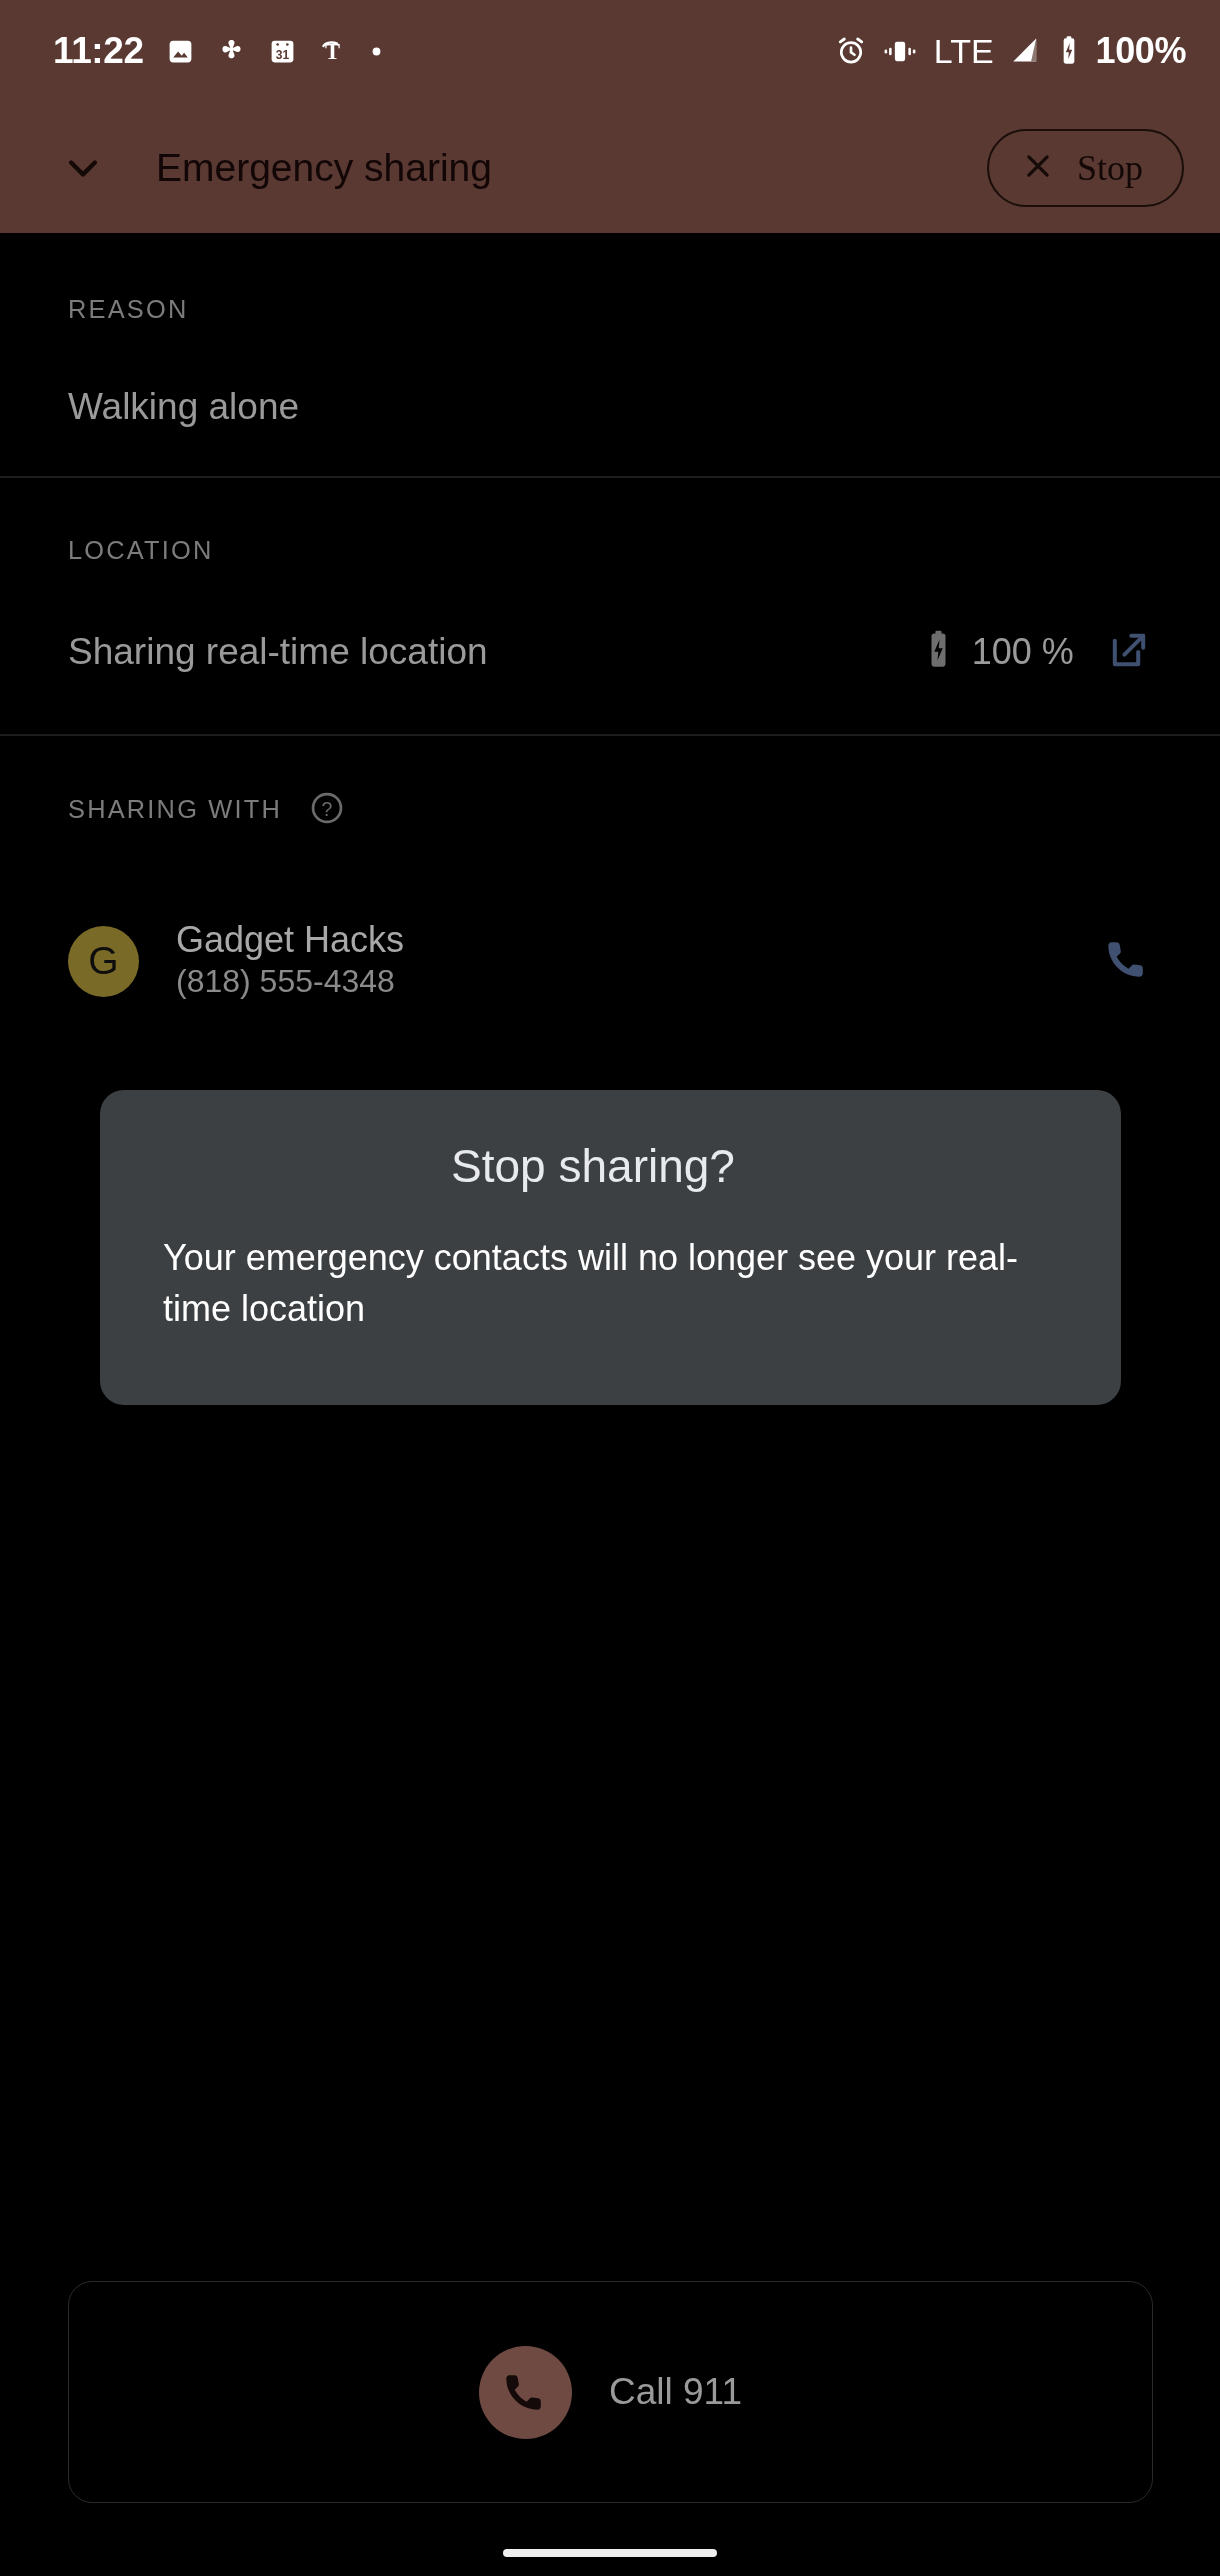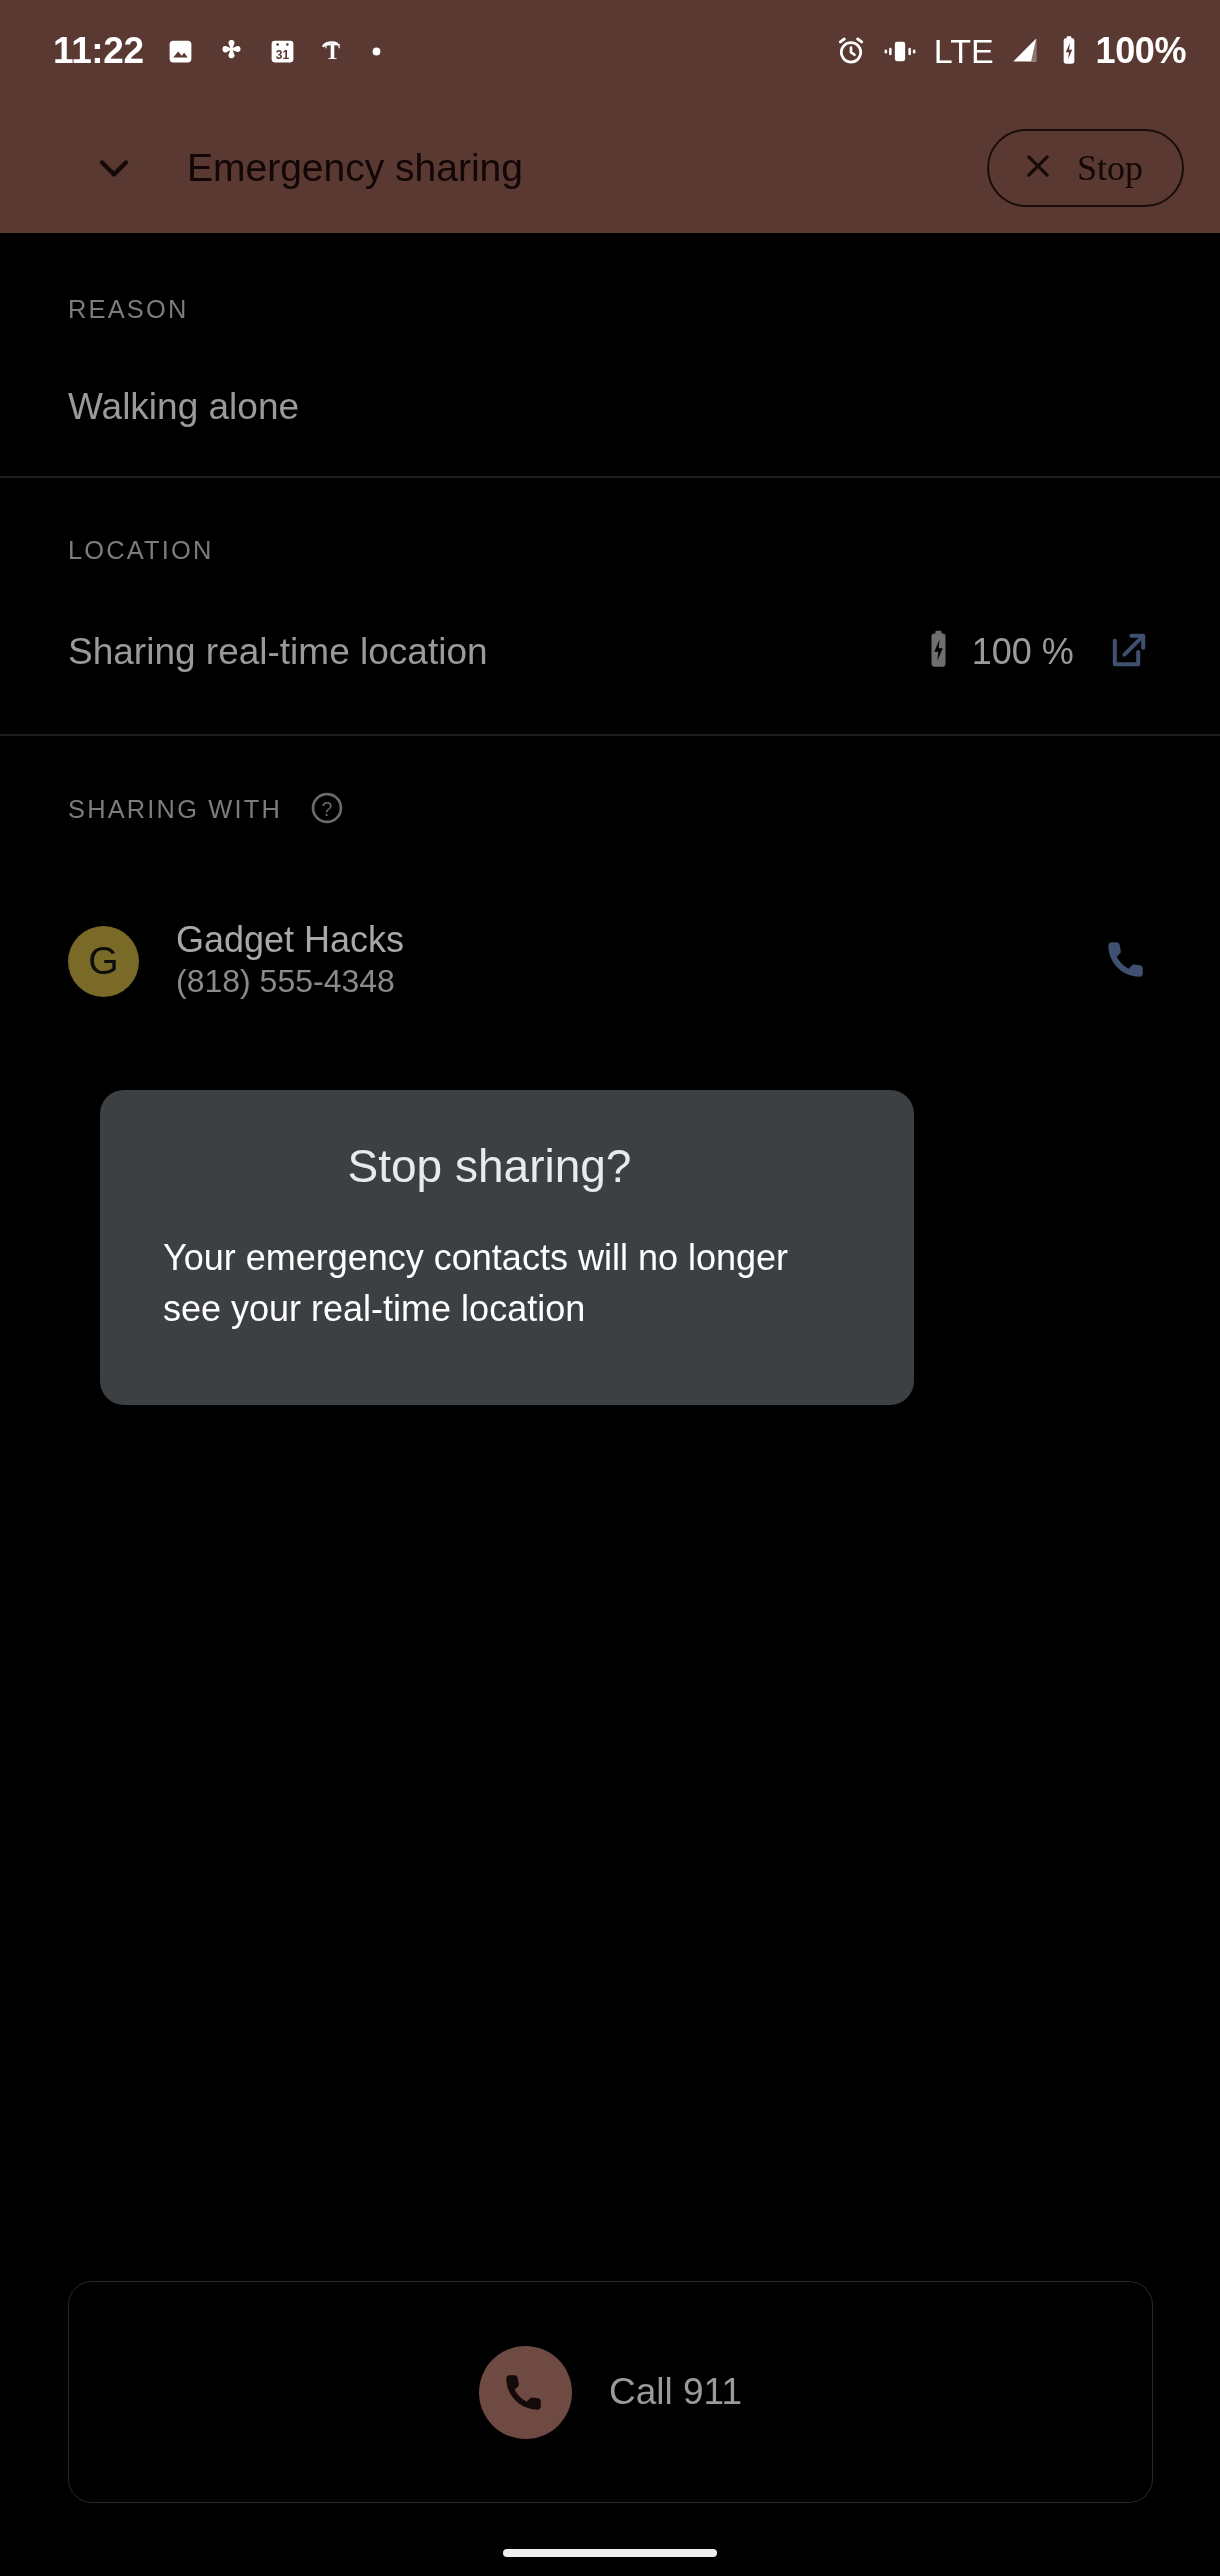--- a/index.html
+++ b/index.html
@@ -54,21 +54,21 @@
 
   
   .app-header {
     position: absolute;
     top: 102px; left: 0;
     width: 1220px;
     height: 131px;
     background: #593932;
     display: flex;
     align-items: center;
-    padding-left: 84px;
+    padding-left: 53px;
     padding-right: 36px;
   }
   .chevron-btn {
     width: 59px; height: 59px;
     display: flex; align-items: center; justify-content: center;
     flex: 0 0 auto;
   }
   .header-title {
     color: #120606;
     font-size: 39px;
@@ -166,21 +166,21 @@
     color: #8a8a8a;
     font-size: 32px;
     line-height: 1.3;
   }
 
   
   .dialog {
     position: absolute;
     left: 100px;
     top: 1090px;
-    width: 814px;
+    width: 1021px;
     background: #3c4043;
     border-radius: 24px;
     padding: 49px 98px 34px 63px;
   }
   .dialog-title {
     color: #e8eaed;
     font-size: 46px;
     text-align: center;
     margin-bottom: 39px;
   }

